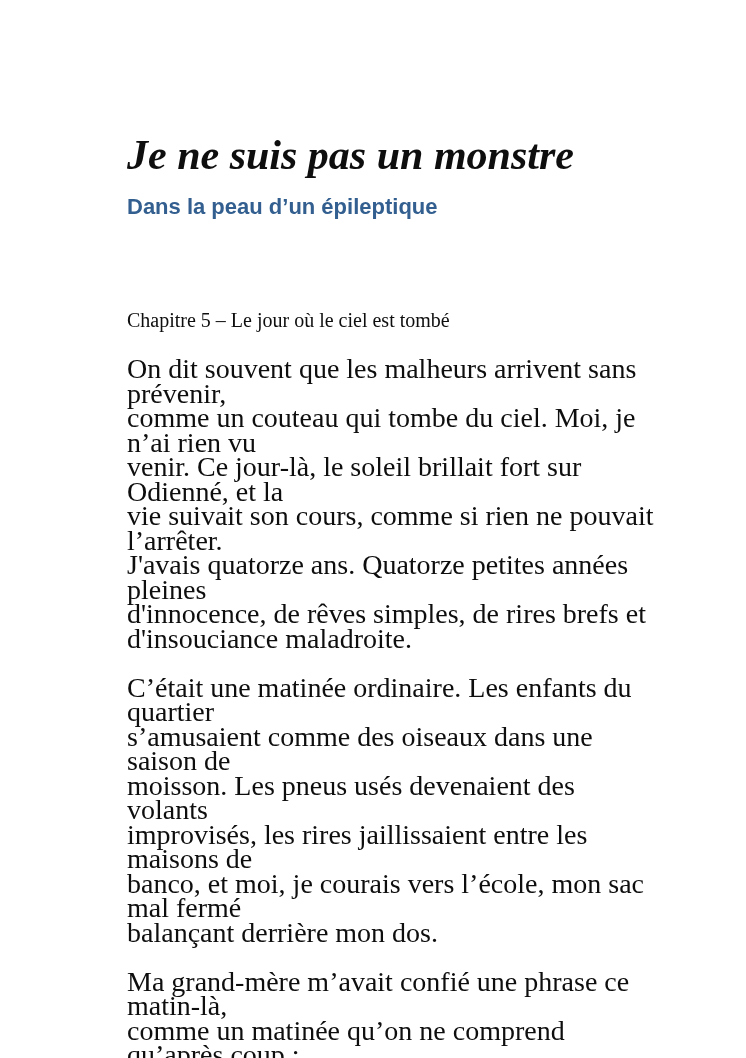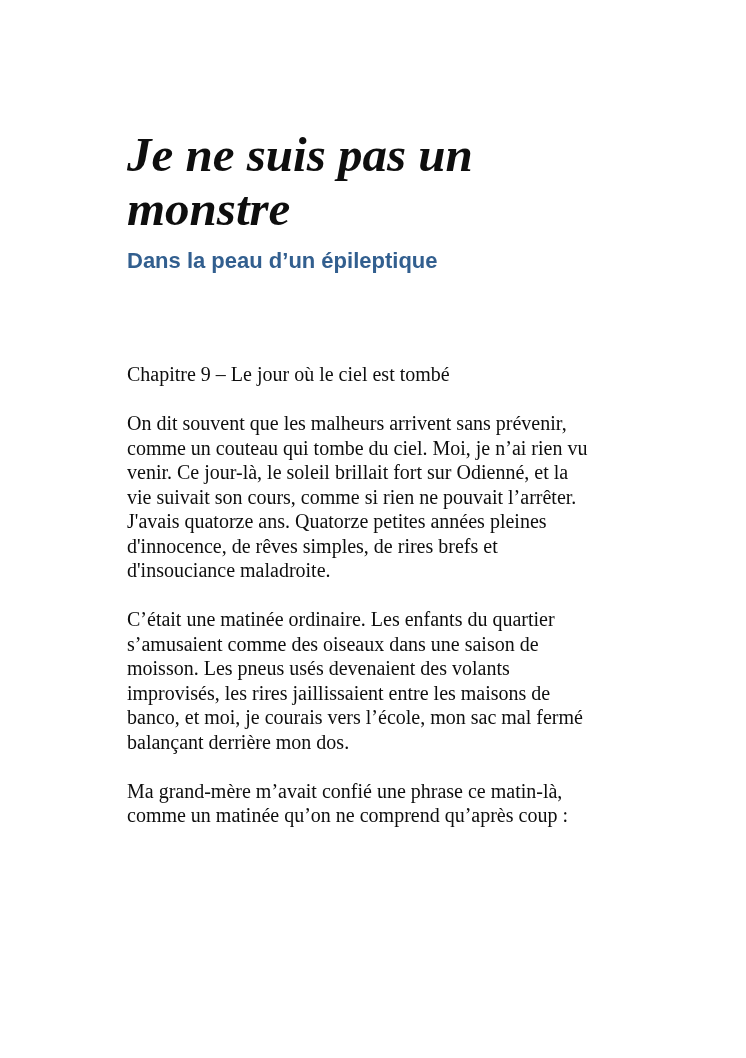--- a/index.html
+++ b/index.html
@@ -27,53 +27,53 @@
     left: 127px;
     top: 128px;
     width: 530px;
   }
   .doc-title {
     margin: 0;
     width: 500px;
     font-family: "Liberation Serif", serif;
     font-style: italic;
     font-weight: bold;
-    font-size: 49px;
+    font-size: 42px;
     line-height: 54px;
     color: var(--text-color);
   }
   .doc-subtitle {
     margin: 10px 0 8px 0;
     font-family: "Liberation Sans", sans-serif;
     font-weight: bold;
     font-size: 22px;
     line-height: 30px;
     color: var(--subtitle-color);
   }
   .chapter-heading {
     margin: 86px 0 0 0;
     font-size: 20px;
     line-height: 24.5px;
     font-weight: normal;
   }
   .body-paragraph {
     margin: 24.5px 0 0 0;
-    font-size: 20px;
+    font-size: 28px;
     line-height: 24.5px;
     white-space: pre-line;
   }
 </style>
 </head>
 <body>
 
 <div class="page">
   <div class="content">
     <h1 class="doc-title">Je ne suis pas un monstre</h1>
     <h2 class="doc-subtitle">Dans la peau d’un épileptique</h2>
-    <p class="chapter-heading">Chapitre 9 – Le jour où le ciel est tombé</p>
+    <p class="chapter-heading">Chapitre 5 – Le jour où le ciel est tombé</p>
     <p class="body-paragraph">On dit souvent que les malheurs arrivent sans prévenir,
 comme un couteau qui tombe du ciel. Moi, je n’ai rien vu
 venir. Ce jour-là, le soleil brillait fort sur Odienné, et la
 vie suivait son cours, comme si rien ne pouvait l’arrêter.
 J'avais quatorze ans. Quatorze petites années pleines
 d'innocence, de rêves simples, de rires brefs et
 d'insouciance maladroite.</p>
     <p class="body-paragraph">C’était une matinée ordinaire. Les enfants du quartier
 s’amusaient comme des oiseaux dans une saison de
 moisson. Les pneus usés devenaient des volants

